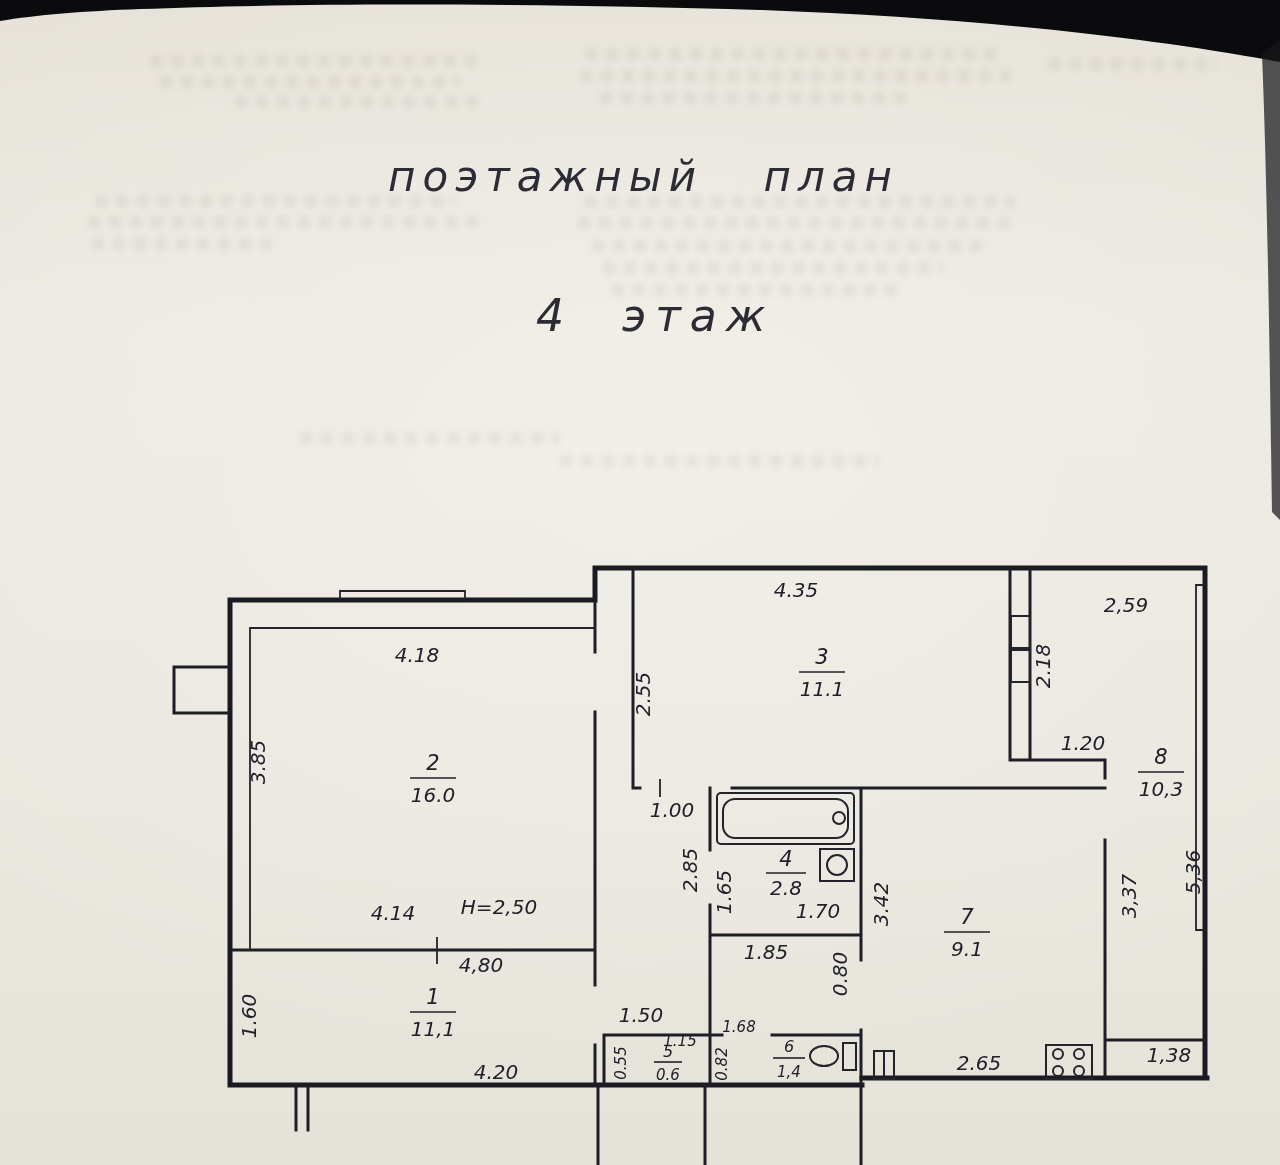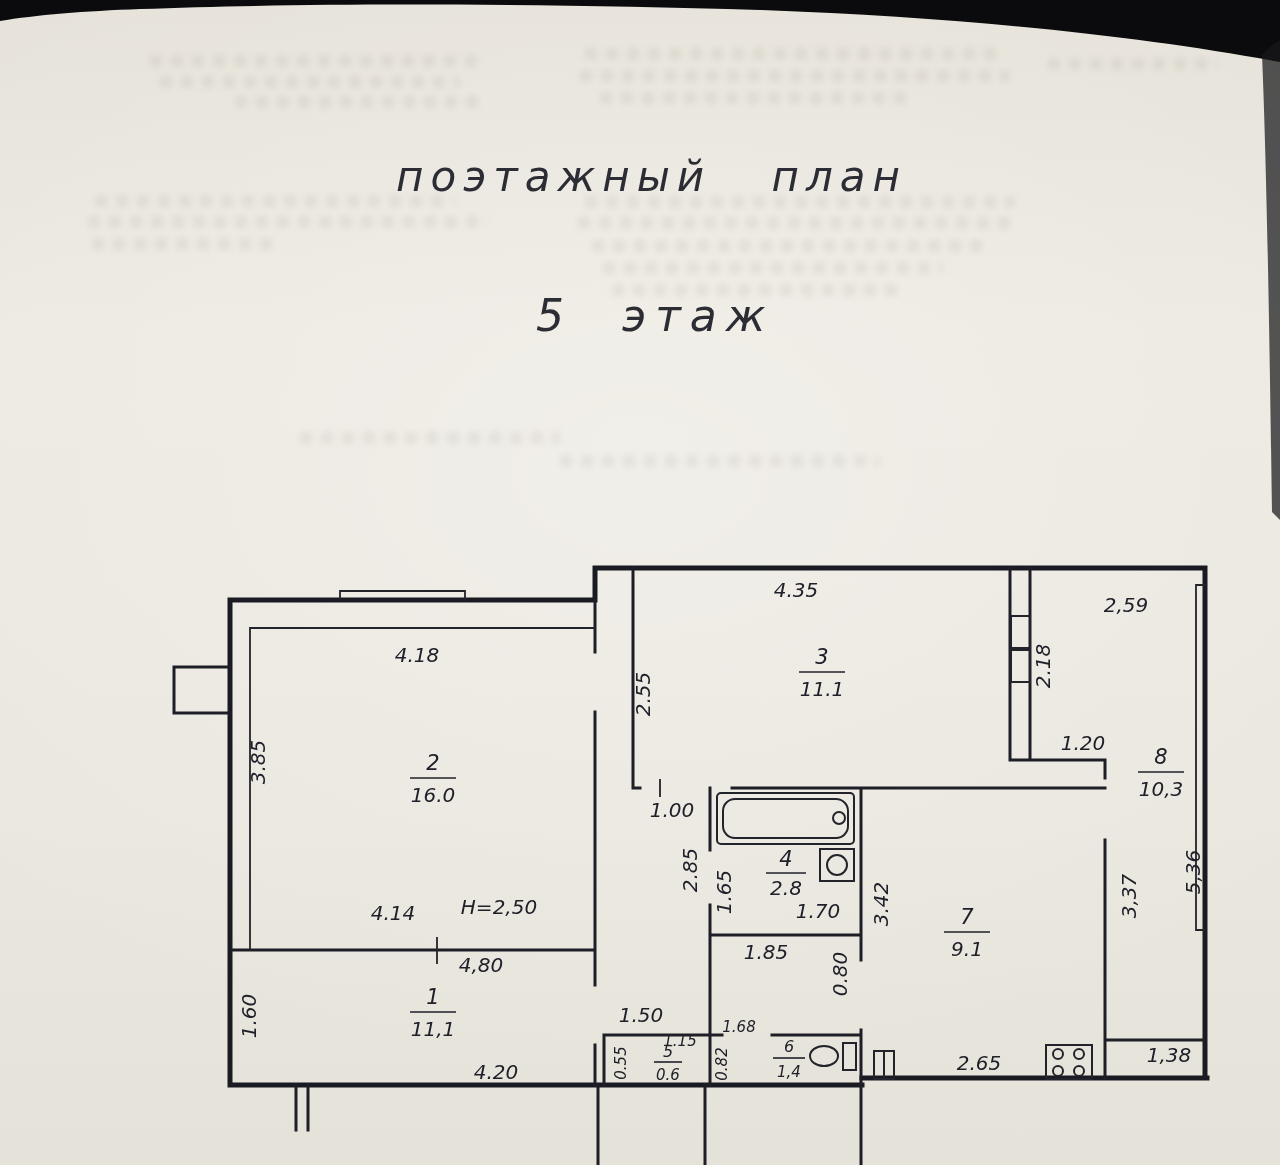--- a/index.html
+++ b/index.html
@@ -15,21 +15,21 @@
       linear-gradient(180deg,#e6e2d9 0%,#ece9e1 28%,#eae7df 70%,#e5e2d9 100%);
   }
   .scan-top{position:absolute;top:0;left:0;}
   .scan-right{position:absolute;top:0;right:0;}
   .smudge{
     position:absolute;height:12px;border-radius:2px;
     background:repeating-linear-gradient(90deg, rgba(108,103,92,0.55) 0 12px, rgba(108,103,92,0) 12px 21px);
     filter:blur(3px);opacity:0.17;
   }
   .title{
-    position:absolute;top:152px;left:396px;
+    position:absolute;top:152px;left:388px;
     font-size:42px;font-style:italic;letter-spacing:7px;word-spacing:40px;
     color:#2c2c34;white-space:nowrap;
   }
   .subtitle{
     position:absolute;top:290px;left:536px;
     font-size:44px;font-style:italic;letter-spacing:9px;word-spacing:26px;
     color:#2c2c34;white-space:nowrap;
   }
   svg.plan{position:absolute;top:0;left:0;}
   .w5{stroke:#1a1a22;stroke-width:5;fill:none;stroke-linecap:square;}
@@ -71,21 +71,21 @@
   <div class="smudge" style="top:196px;left:585px;width:430px;"></div>
   <div class="smudge" style="top:217px;left:578px;width:440px;"></div>
   <div class="smudge" style="top:240px;left:592px;width:390px;"></div>
   <div class="smudge" style="top:262px;left:603px;width:340px;"></div>
   <div class="smudge" style="top:284px;left:612px;width:290px;"></div>
   <div class="smudge" style="top:432px;left:300px;width:260px;"></div>
   <div class="smudge" style="top:455px;left:560px;width:320px;"></div>
 </div>
 
 <div class="title">поэтажный план</div>
-<div class="subtitle">5 этаж</div>
+<div class="subtitle">4 этаж</div>
 
 <svg class="plan" width="1280" height="1165" viewBox="0 0 1280 1165">
 
   <g>
     <path class="w5" d="M230,600 H595 M595,568 V600 M595,568 H1205 M230,600 V1085 M230,1085 H862 M862,1078 H1207 M1205,568 V1078"></path>
   </g>
 
   <g>
     <path class="w3" d="
       M232,950 H595

